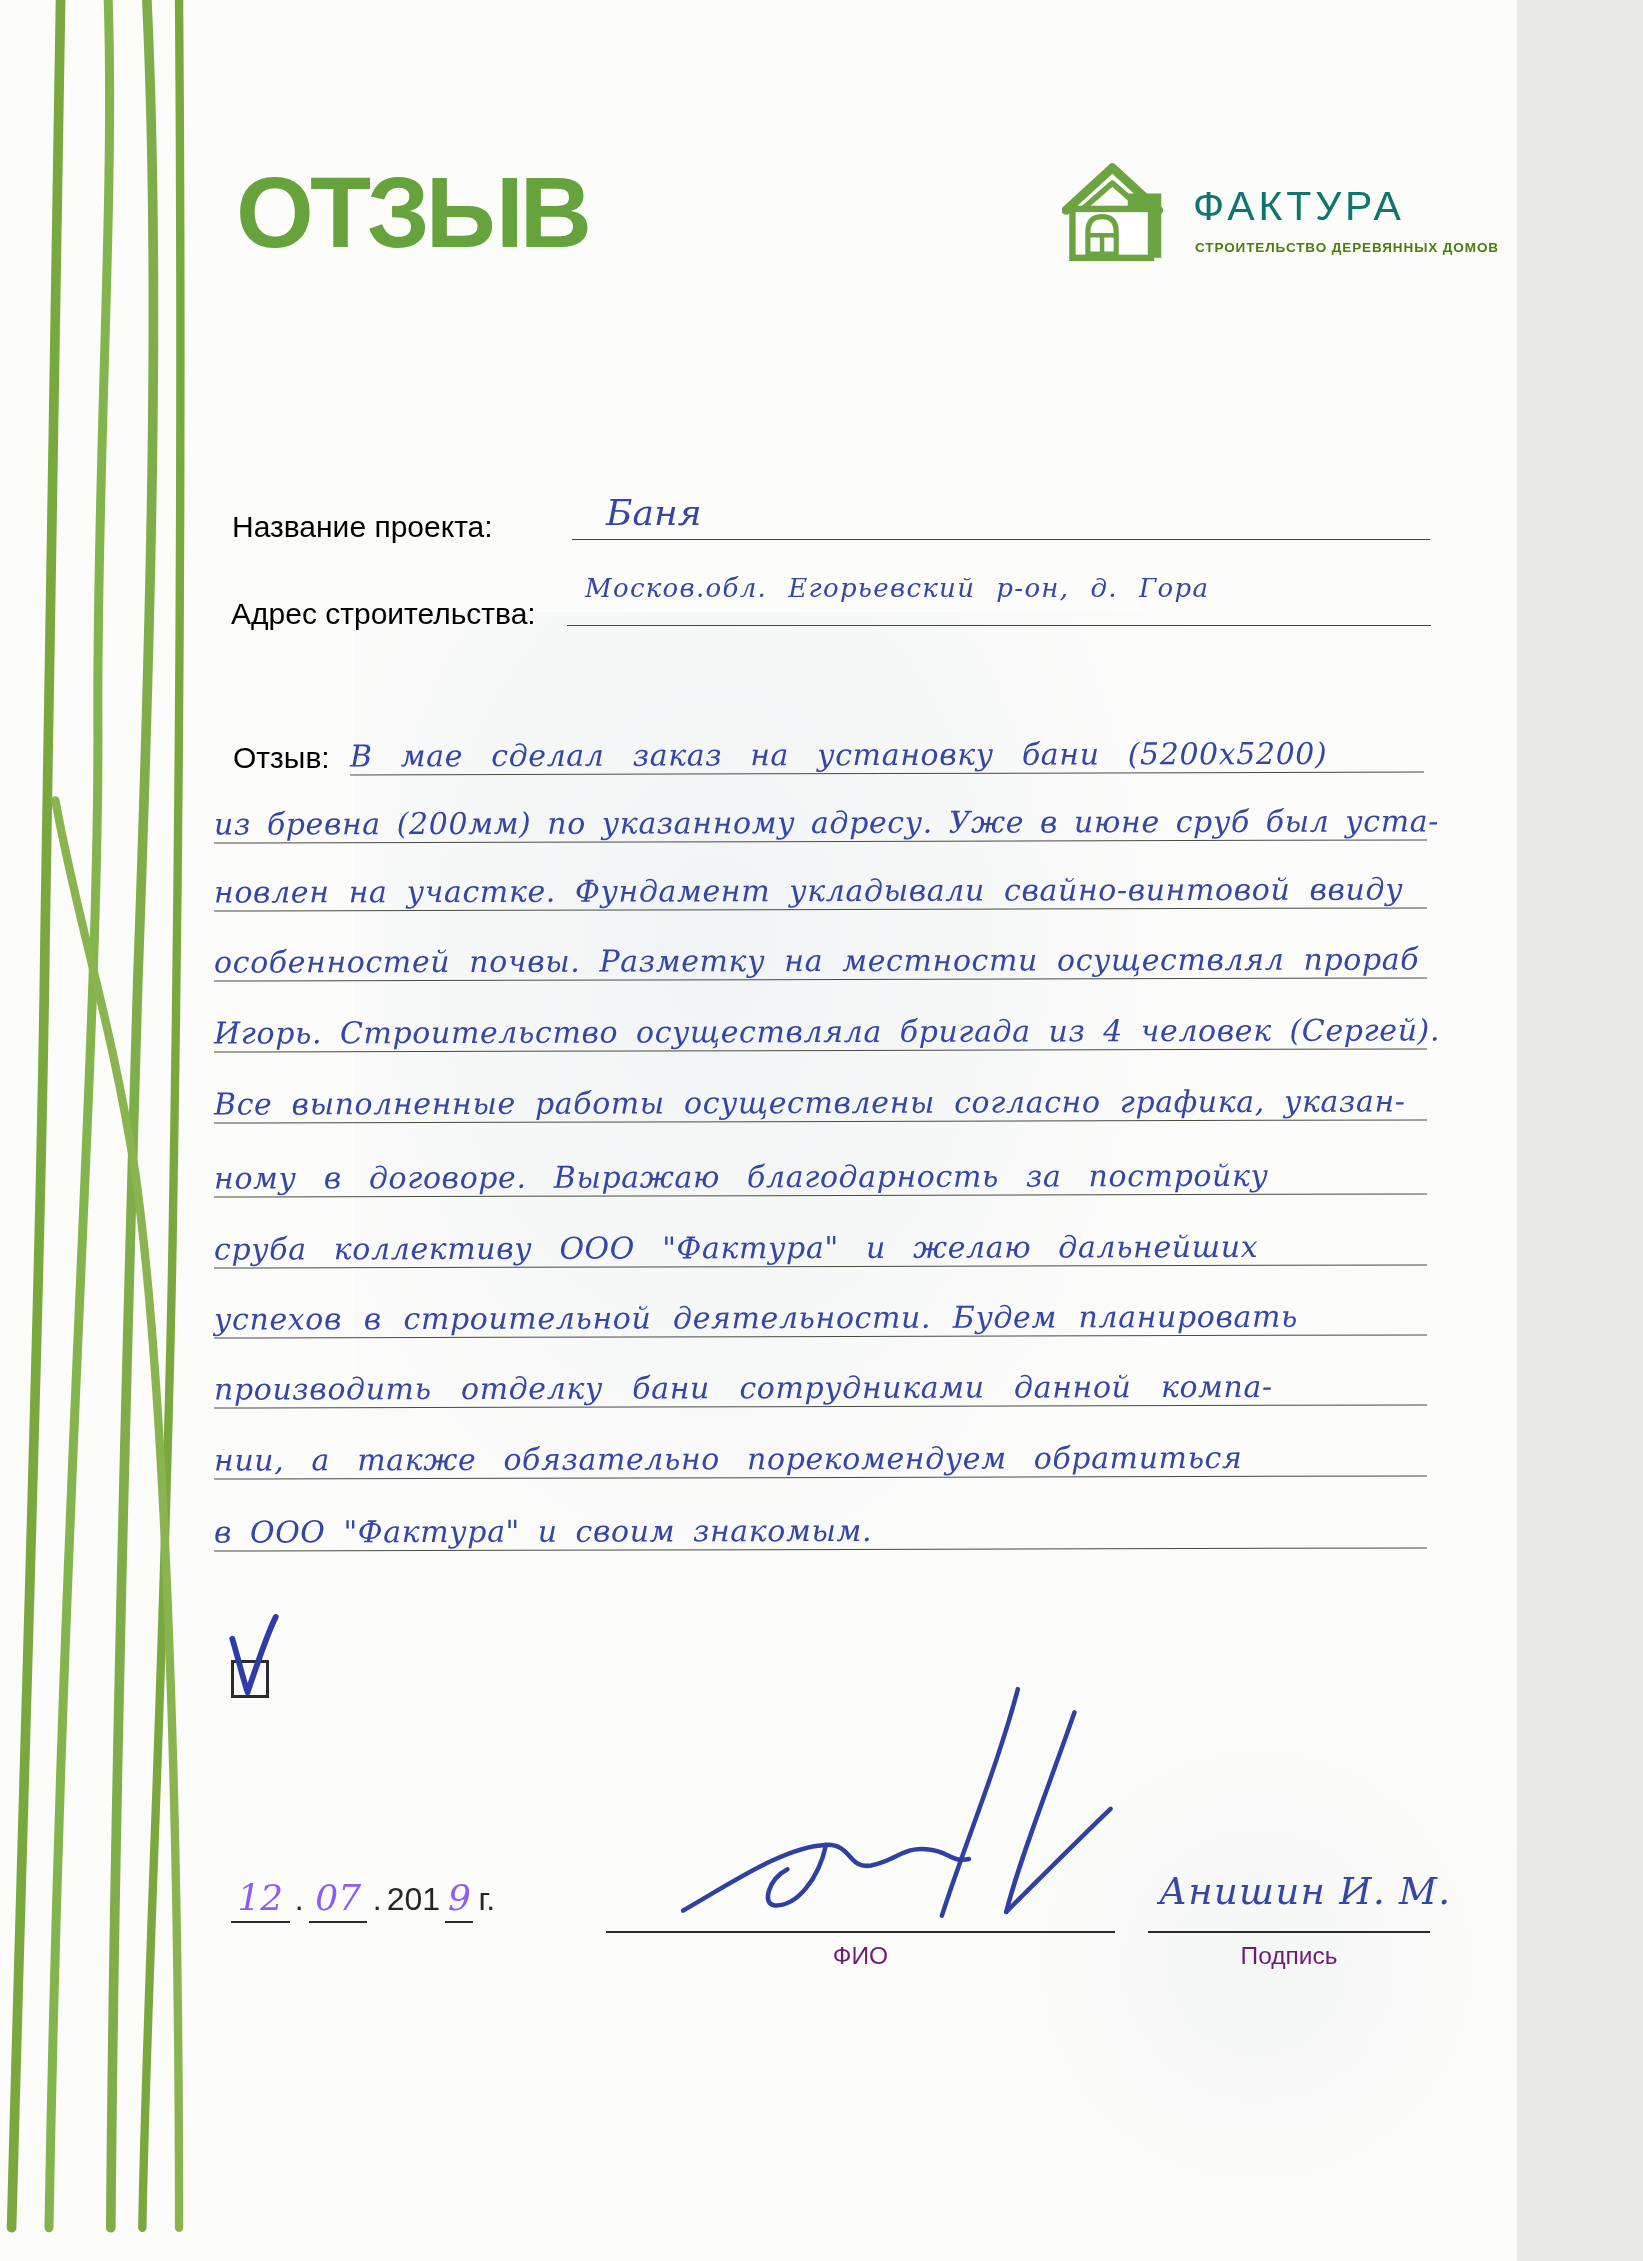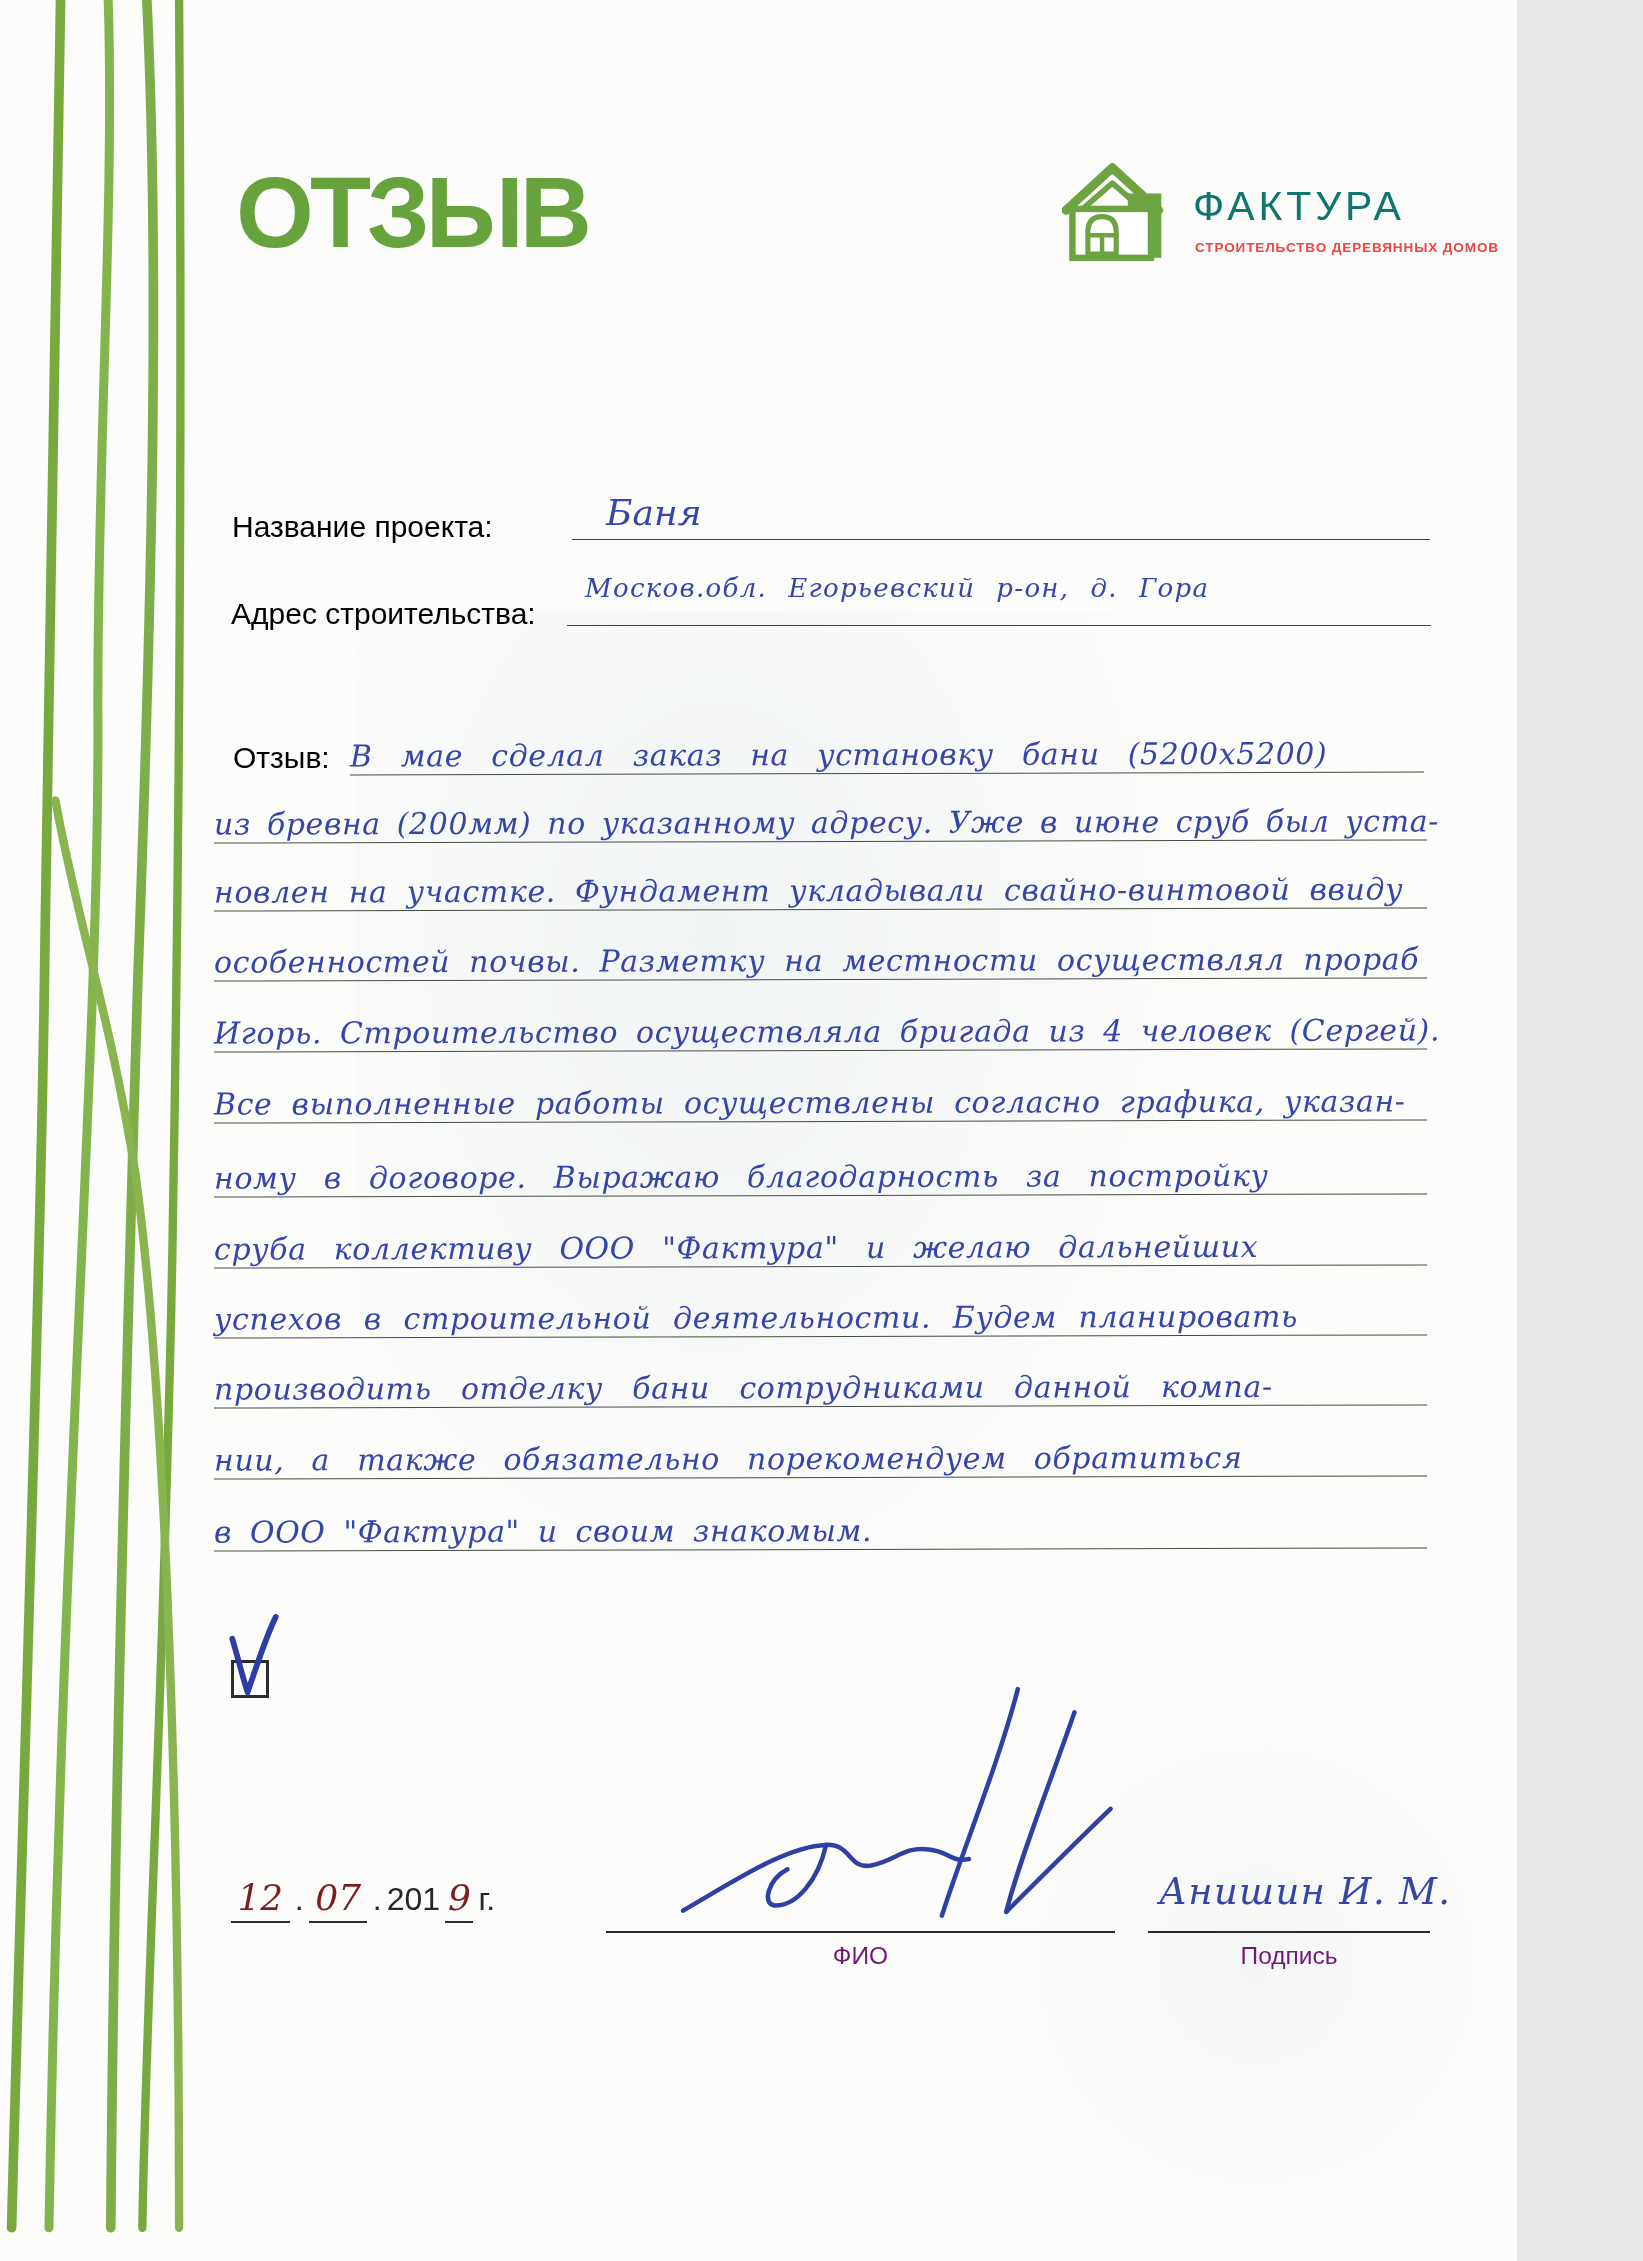--- a/index.html
+++ b/index.html
@@ -30,21 +30,21 @@
     font-size:25px;color:#6aa63f;letter-spacing:0.3px;
   }
 
   .logo-icon{position:absolute;left:1062px;top:160px;}
   .logo-name{
     position:absolute;left:1193px;top:183px;
     font-size:41px;color:#0f766e;letter-spacing:3.9px;font-weight:400;
   }
   .logo-tagline{
     position:absolute;left:1195px;top:240px;
-    font-size:13.5px;color:#ef4444;letter-spacing:0.9px;font-weight:700;
+    font-size:13.5px;color:#4d7c0f;letter-spacing:0.9px;font-weight:700;
   }
 
   .lbl{position:absolute;font-size:30px;color:#000000;}
   .uline{position:absolute;height:0;border-bottom:1.9px solid #41463b;}
 
   .hw{
     font-family:"DejaVu Serif",serif;font-style:italic;
     color:#3545a8;white-space:nowrap;line-height:1;
   }
   .hw-abs{position:absolute;}
@@ -71,21 +71,21 @@
   .date-block{
     position:absolute;left:231px;top:1880px;
     display:flex;align-items:baseline;gap:5.2px;
     font-size:32px;color:#262626;
   }
   .date-block .blank{
     border-bottom:2.6px solid #2b2b2b;padding:0 6.4px 2.6px 6.4px;
   }
   .date-block .hwd{
     font-family:"DejaVu Serif",serif;font-style:italic;
-    color:#7f1d1d;font-size:36px;line-height:1;
+    color:#8b5cf6;font-size:36px;line-height:1;
   }
 
   .sig-line{position:absolute;height:0;border-bottom:2.6px solid #2b2b2b;}
   .sig-label{position:absolute;font-size:24.5px;color:#701a75;text-align:center;}
   .sig-scribble{position:absolute;left:657px;top:1684px;}
   .hw-name{position:absolute;left:1159px;top:1873px;font-size:37px;letter-spacing:1.3px;}
 </style>
 </head>
 <body>
 

